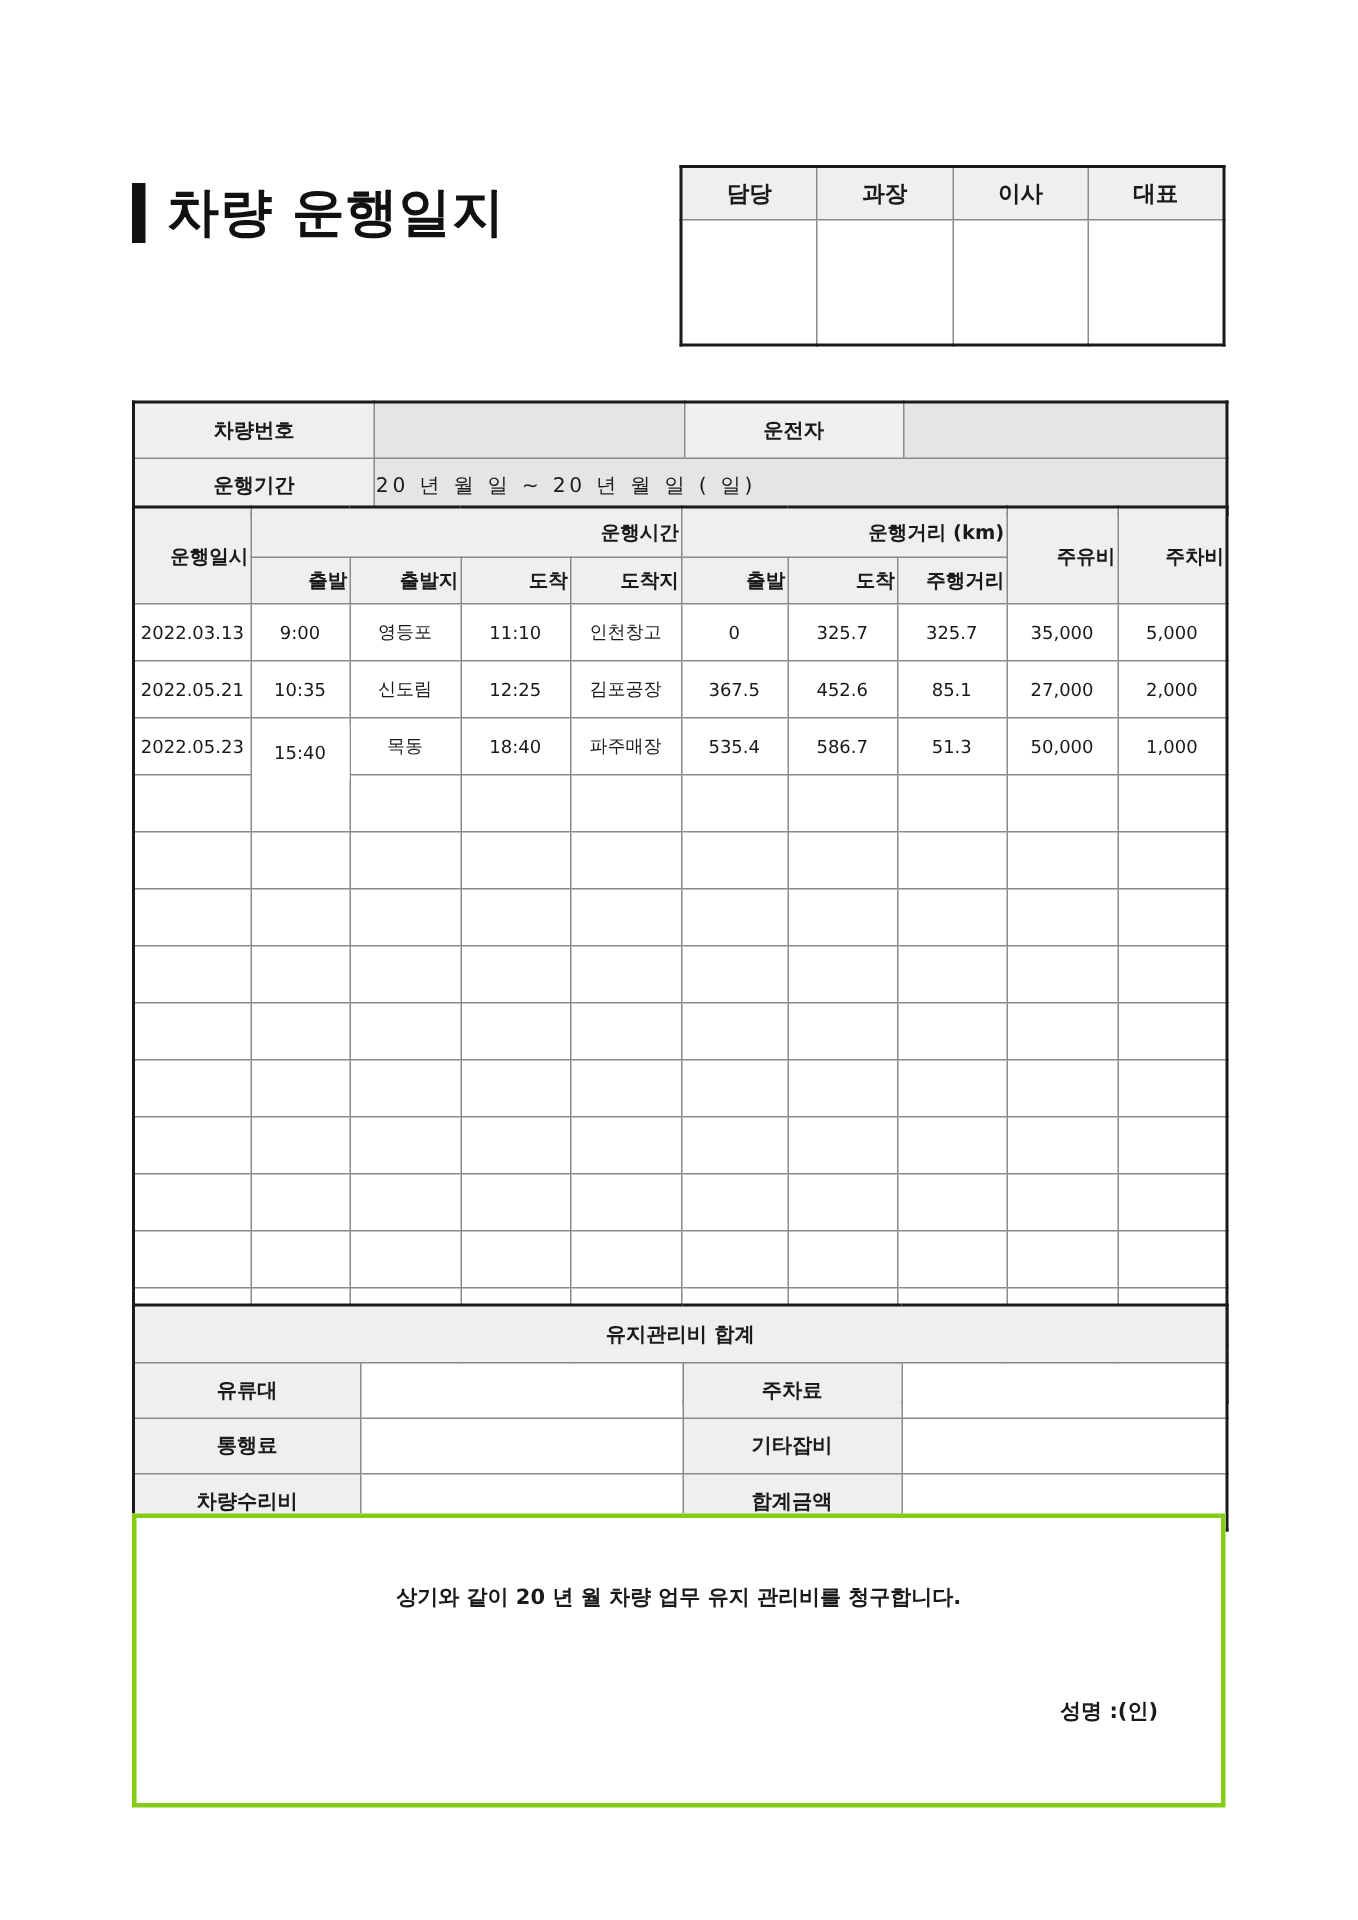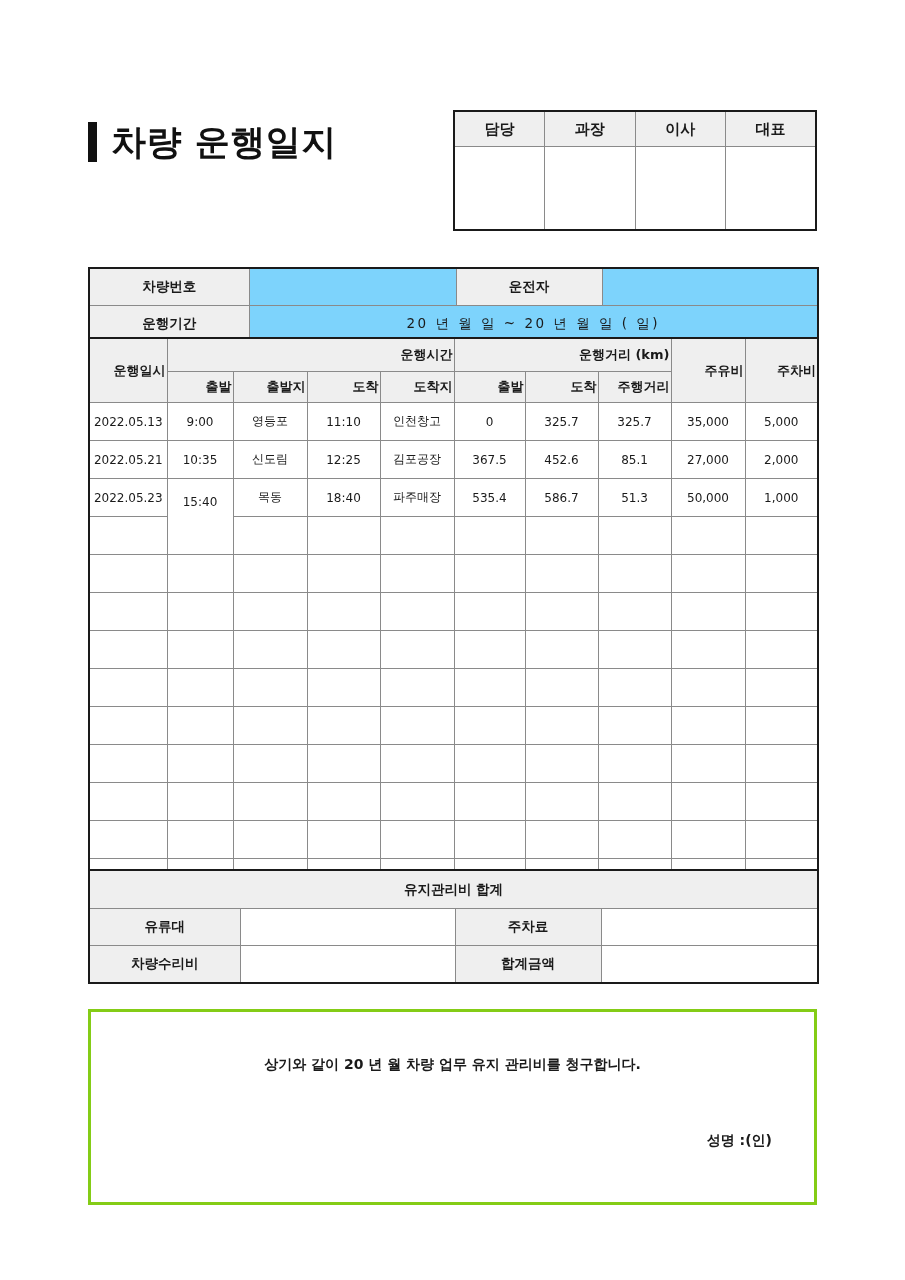--- a/index.html
+++ b/index.html
@@ -97,22 +97,22 @@
     height: 34px;
     font-size: 13.5px;
     vertical-align: middle;
   }
   .info-table td.lbl {
     background: #efefef;
     text-align: center;
     font-weight: bold;
   }
   .info-table td.val {
-    background: #7dd3fc;
-    text-align: center;
+    background: #e5e5e5;
+    text-align: left;
   }
   .period-text {
     letter-spacing: 2.5px;
     font-size: 13.5px;
   }
 
   
   .log-table {
     position: absolute;
     left: 88px;
@@ -282,21 +282,21 @@
         <th>출발지</th>
         <th>도착</th>
         <th>도착지</th>
         <th>출발</th>
         <th>도착</th>
         <th>주행거리</th>
       </tr>
     </thead>
     <tbody>
         <tr>
-          <td>2022.05.13</td>
+          <td>2022.03.13</td>
           <td>9:00</td>
           <td>영등포</td>
           <td>11:10</td>
           <td>인천창고</td>
           <td>0</td>
           <td>325.7</td>
           <td>325.7</td>
           <td>35,000</td>
           <td>5,000</td>
         </tr>
@@ -470,20 +470,26 @@
       <tr>
         <td class="banner" colspan="4">유지관리비 합계</td>
       </tr>
     <tr>
           <td class="lbl">유류대</td>
           <td class="val"></td>
           <td class="lbl">주차료</td>
           <td class="val"></td>
         </tr>
         <tr>
+          <td class="lbl">통행료</td>
+          <td class="val"></td>
+          <td class="lbl">기타잡비</td>
+          <td class="val"></td>
+        </tr>
+        <tr>
           <td class="lbl">차량수리비</td>
           <td class="val"></td>
           <td class="lbl">합계금액</td>
           <td class="val"></td>
         </tr>
       </tbody>
   </table>
 
   <div class="footer-box">
     <div class="decl-line decl-1">상기와 같이 20   년   월 차량 업무 유지 관리비를 청구합니다.</div>

